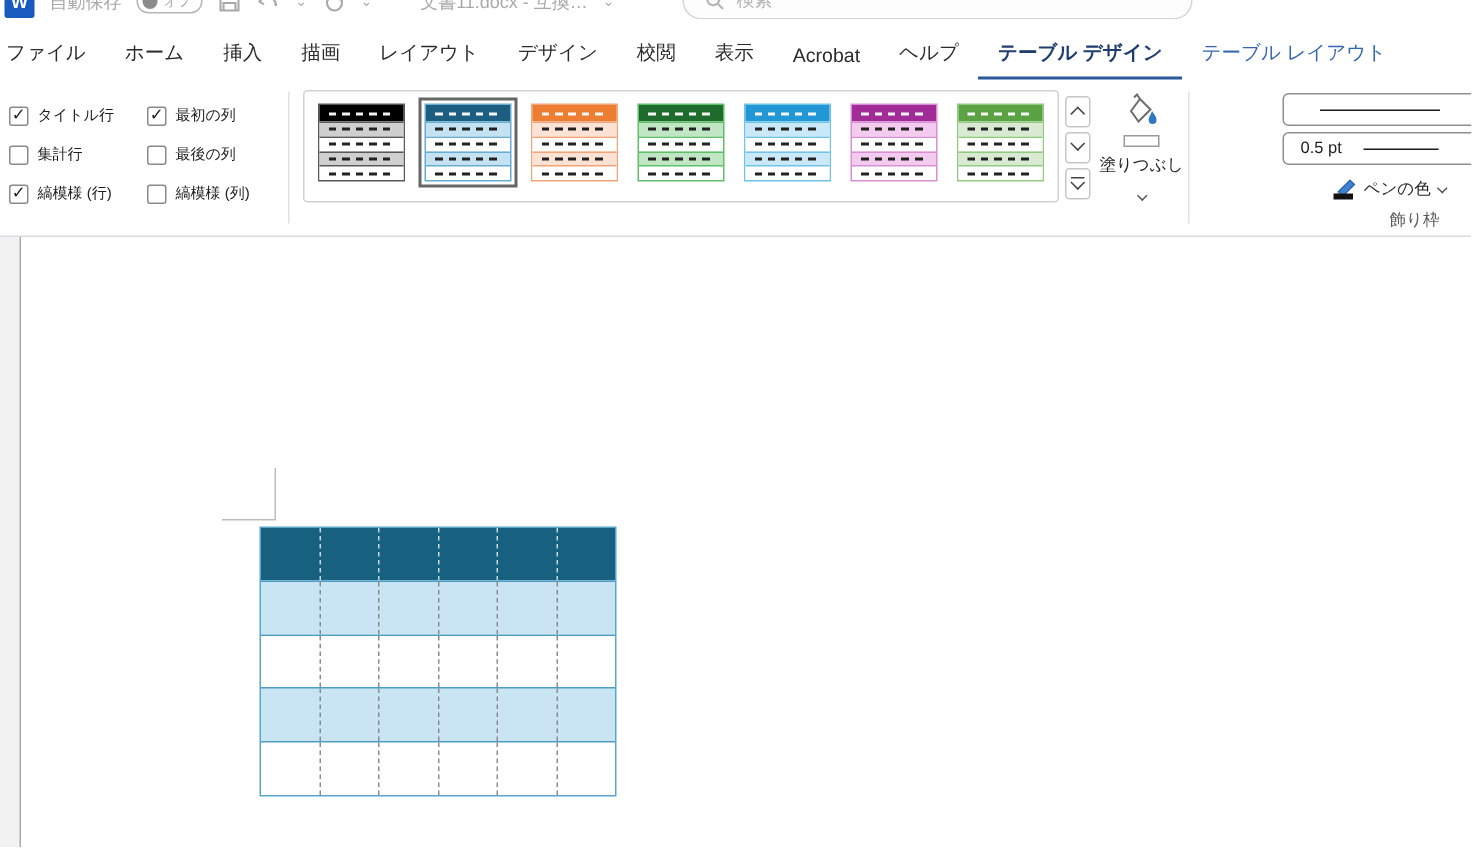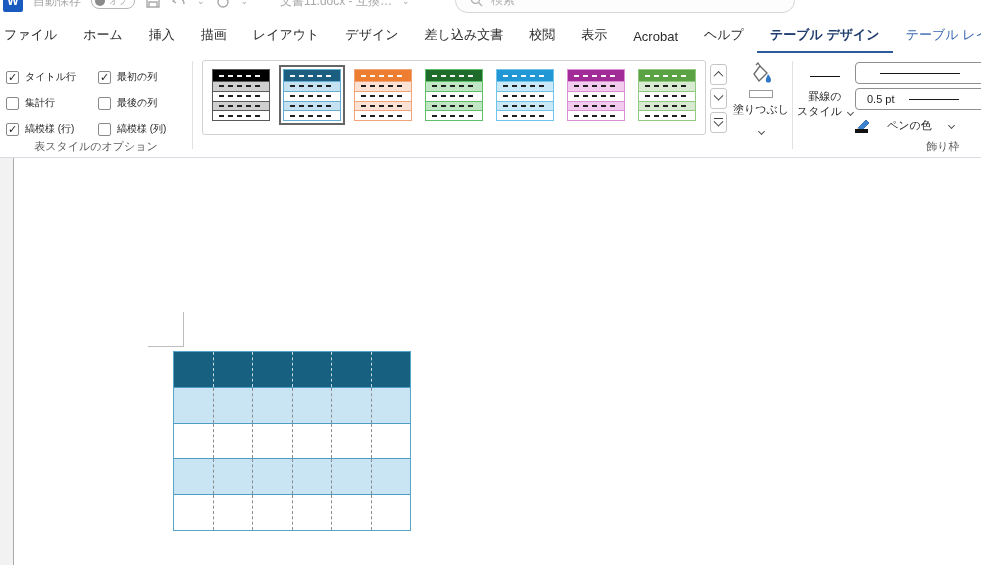--- a/index.html
+++ b/index.html
@@ -75,21 +75,21 @@
   
   .combo { position:absolute; left:855px; width:133px; height:22px; border:1px solid #8f8f8f; border-radius:4px; background:#fff; display:flex; align-items:center; cursor:pointer; }
   .combo1 { top:6px; }
   .combo2 { top:32px; }
   .combo .sample { height:0; border-top:1.5px solid #1a1a1a; }
   .combo1 .sample { width:80px; margin-left:24px; }
   .combo2 .sample { width:50px; margin-left:14px; }
   .combo2 .wt { font-size:11px; color:#1f1f1f; margin-left:11px; white-space:nowrap; }
 
   
-  .pencolor-btn { position:absolute; left:855px; top:58px; height:22px; display:flex; align-items:center; gap:17px; cursor:pointer; }
+  .pencolor-btn { position:absolute; left:889px; top:58px; height:22px; display:flex; align-items:center; gap:5px; cursor:pointer; }
   .pen-ico { position:relative; width:15px; height:15px; }
   .pen-ico .bar { position:absolute; left:0; bottom:0; width:13px; height:3.5px; background:#111; }
   .pc-label { font-size:11px; color:#1f1f1f; white-space:nowrap; }
 
   
   .options-label { left:0; width:192px; }
   .styles-label  { left:202px; width:530px; }
   .borders-label { left:890px; width:106px; }
 
   
@@ -146,21 +146,20 @@
     </div>
   </div>
 
   <div class="tabrow" id="tabrow">
       <div class="tab">ファイル</div>
       <div class="tab">ホーム</div>
       <div class="tab">挿入</div>
       <div class="tab">描画</div>
       <div class="tab">レイアウト</div>
       <div class="tab">デザイン</div>
-      <div class="tab">差し込み文書</div>
       <div class="tab">校閲</div>
       <div class="tab">表示</div>
       <div class="tab">Acrobat</div>
       <div class="tab">ヘルプ</div>
       <div class="tab active contextual">テーブル デザイン</div>
       <div class="tab contextual">テーブル レイアウト</div>
     </div>
 
   <div class="ribbon">
 
@@ -183,21 +182,20 @@
         </div>
         <div class="cb-item">
           <div class="cb-box"></div>
           <span class="cb-label">最後の列</span>
         </div>
         <div class="cb-item">
           <div class="cb-box"></div>
           <span class="cb-label">縞模様 (列)</span>
         </div>
       </div>
-    <div class="grp-label options-label">表スタイルのオプション</div>
 
     <div class="v-div" style="left:192px;"></div>
 
     <div class="gallery" id="gallery">
         <div class="gal-item" style="--h: #000000; --s: #cfcfcf; --b: #595959;">
           <div class="gal-head"></div>
           <div class="gal-row stripe"></div>
           <div class="gal-row plain"></div>
           <div class="gal-row stripe"></div>
           <div class="gal-row plain"></div>
@@ -264,28 +262,20 @@
         <path d="M14 4 L12 1 L10 3" fill="none" stroke="#6b6b6b" stroke-width="1.3"></path>
         <path d="M22 12 c2 3 3 4 3 6 a2.6 2.6 0 0 1 -5.2 0 c0-2 1.2-3 2.2-6z" fill="#2e77c6"></path>
       </svg>
       <div class="bucket-bar"></div>
       <span class="btn-label">塗りつぶし</span>
       <span class="btn-chev"><span class="chev-sm"></span></span>
     </div>
 
     <div class="v-div" style="left:792px;"></div>
 
-    <div class="borderstyle-btn">
-      <div class="bs-line"></div>
-      <div class="bs-label">
-        <span>罫線の</span><br>
-        <span>スタイル</span>
-        <span class="chev-sm" style="margin-left:3px;"></span>
-      </div>
-    </div>
 
     <div class="combo combo1">
       <div class="sample"></div>
     </div>
 
     <div class="combo combo2">
       <span class="wt">0.5 pt</span>
       <div class="sample"></div>
     </div>
 

